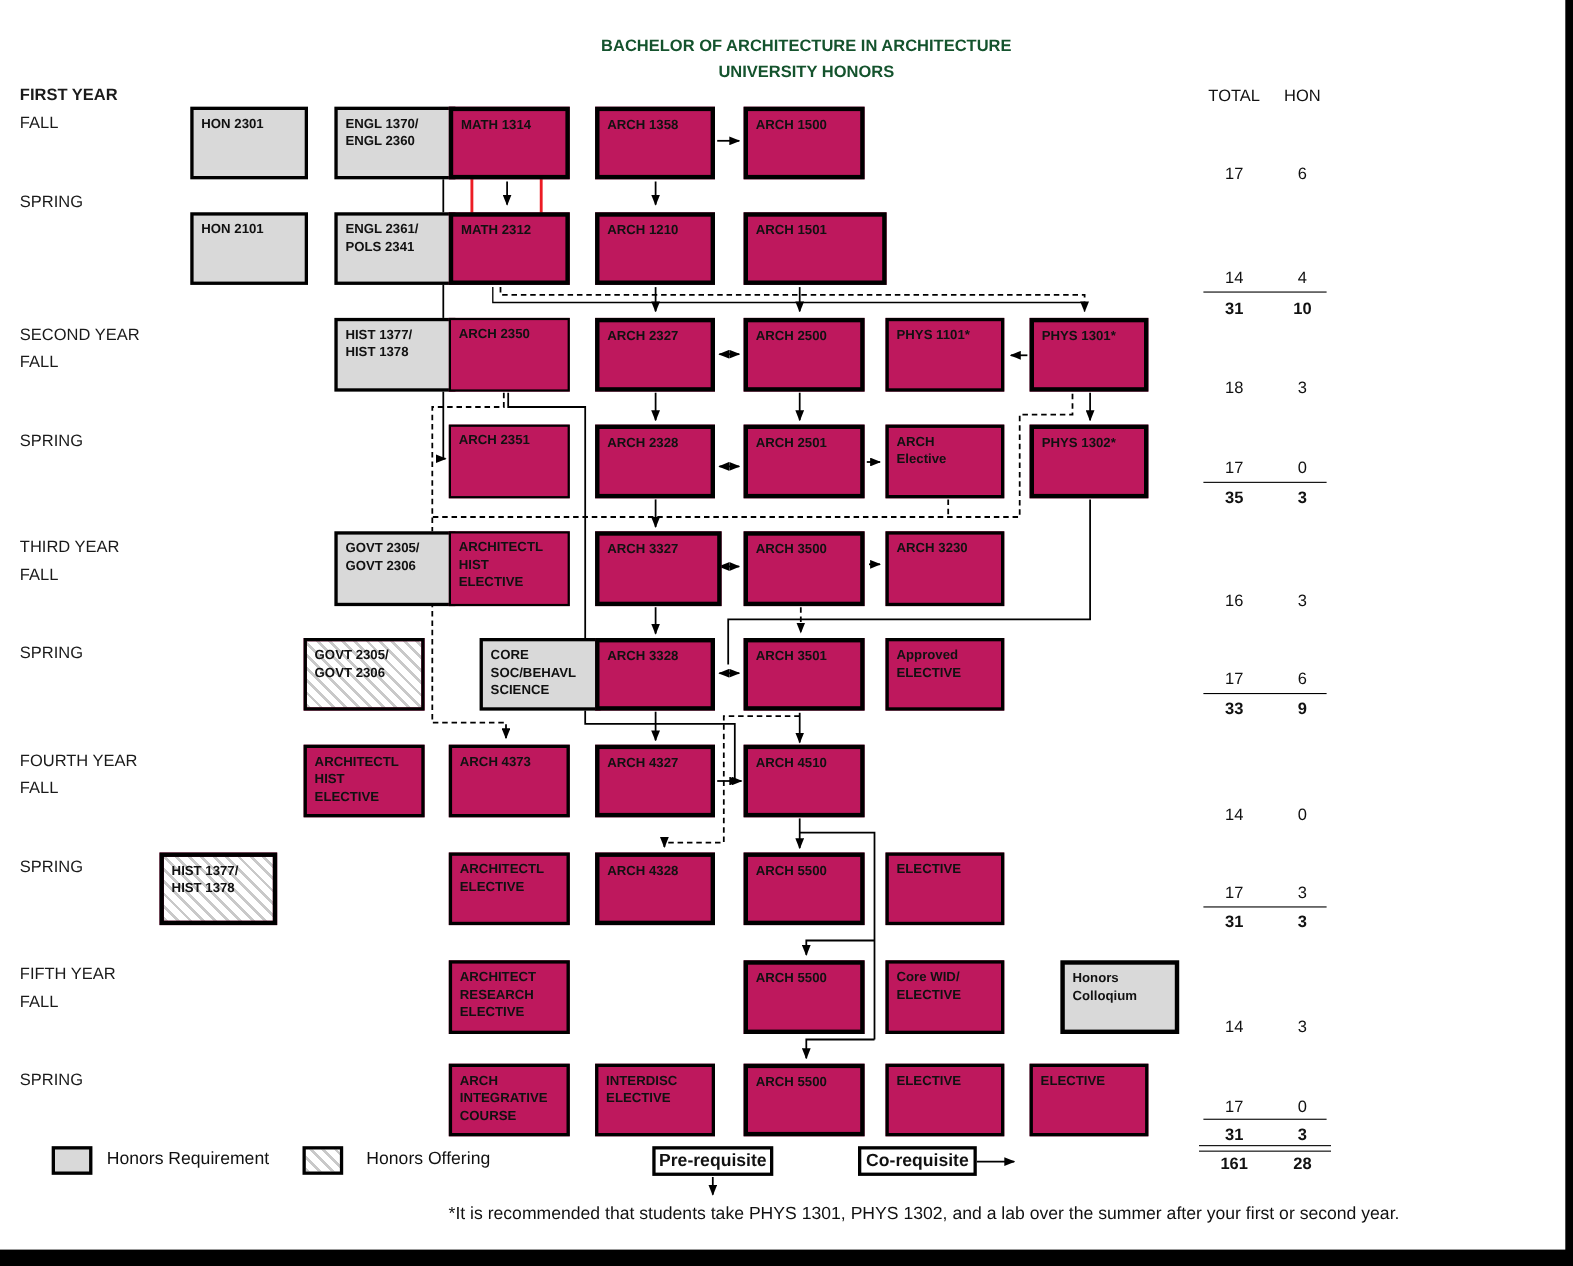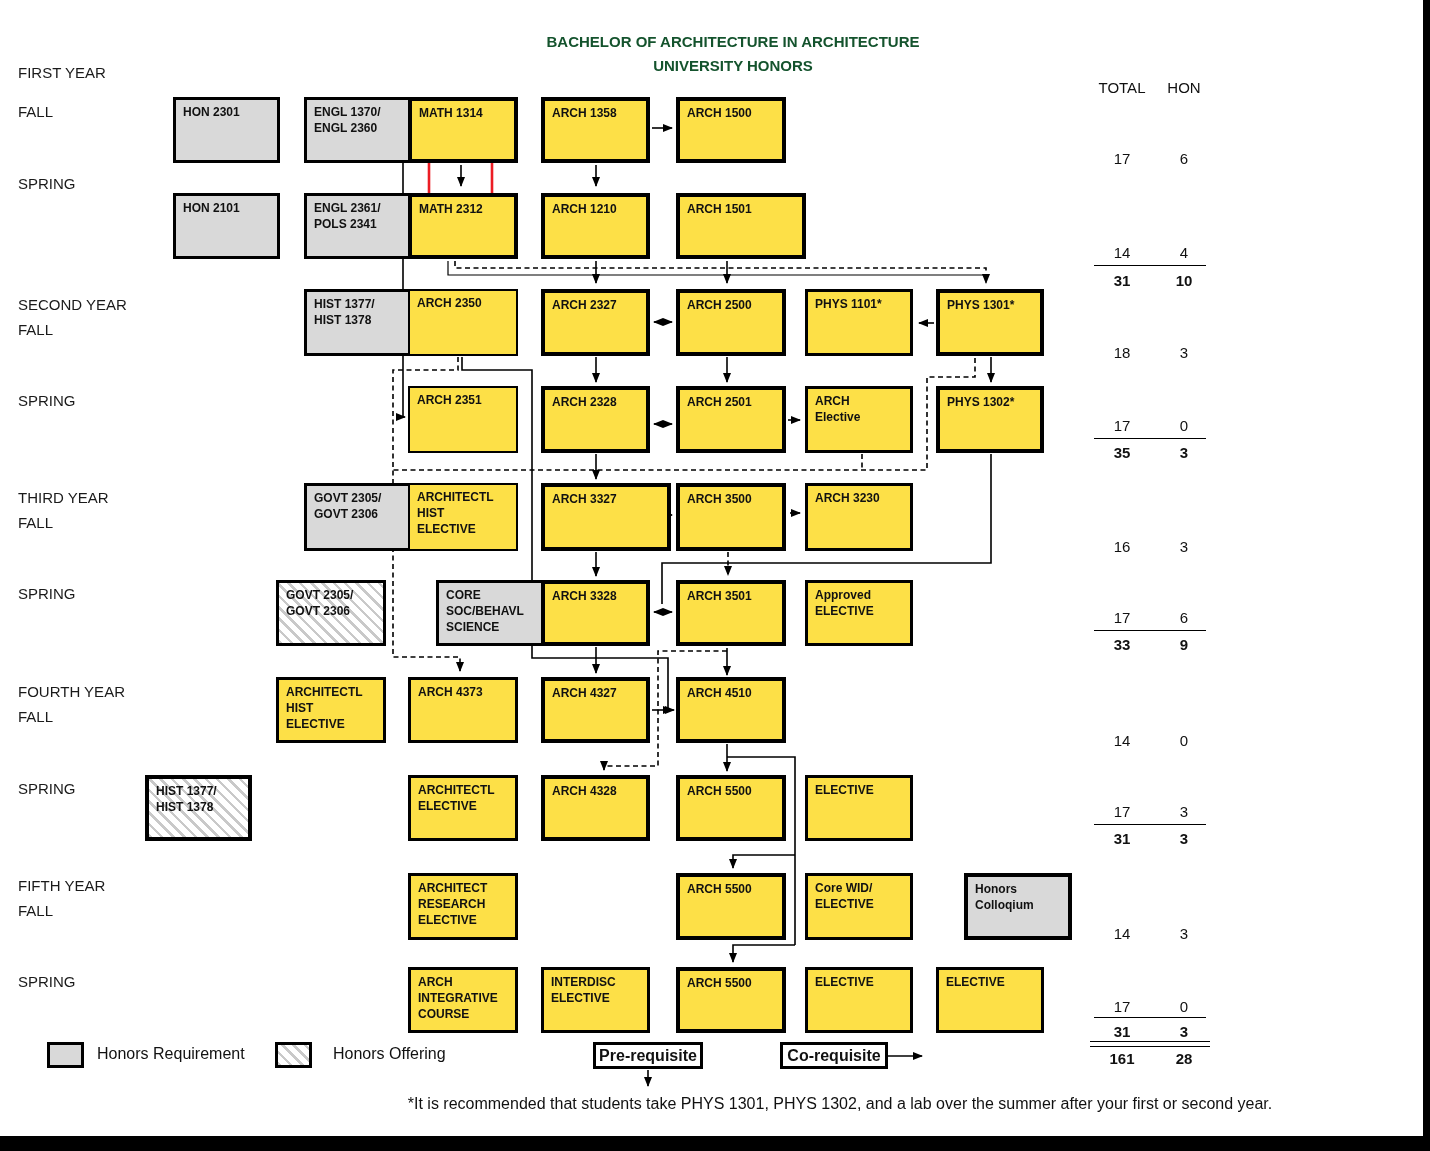--- a/index.html
+++ b/index.html
@@ -2,21 +2,21 @@
 <html><head>
 <meta charset="utf-8">
 <style>
   html,body{margin:0;padding:0;background:#ffffff;}
   #page{position:relative;width:1430px;height:1151px;background:#ffffff;overflow:hidden;
         font-family:"Liberation Sans",sans-serif;color:#111111;}
   .title1,.title2{position:absolute;left:33px;width:1400px;text-align:center;font-weight:bold;font-size:15px;color:#14532d;}
   .title1{top:33px;}
   .title2{top:57px;}
   .ylabel{position:absolute;font-size:15px;color:#1a1a1a;white-space:nowrap;}
-  .cbox{position:absolute;border-style:solid;border-color:#000;background:#fde047;box-sizing:border-box;
+  .cbox{position:absolute;border-style:solid;border-color:#000;background:#be185d;box-sizing:border-box;
         font-size:12px;font-weight:bold;line-height:16px;padding:4px 0 0 7px;color:#111;}
   .cbox.gray{background:#d9d9d9;margin-left:28px;}
   .cbox.hatch{background-image:repeating-linear-gradient(45deg,#c9c9c9 0,#c9c9c9 2.5px,#ffffff 2.5px,#ffffff 8px);}
   #wires{position:absolute;left:0;top:0;pointer-events:none;}
   .thdr{position:absolute;width:60px;text-align:center;font-size:15px;color:#111;}
   .tnum{position:absolute;width:60px;text-align:center;font-size:15px;color:#111;}
   .tnum.bold{font-weight:bold;}
   .trule{position:absolute;left:1094px;width:112px;border-top:1.6px solid #000;height:0;}
   .trule.dbl{left:1090px;width:120px;height:4px;border-top:1.8px solid #000;border-bottom:1.8px solid #000;}
   .swatch{position:absolute;width:37px;height:26px;border:3px solid #000;box-sizing:border-box;background:#d9d9d9;}
@@ -90,21 +90,21 @@
       <path d="M727,651 L658,651 L658,766 L604,766 L604,770" fill="none" stroke="#000" stroke-width="1.6" stroke-dasharray="5 3.5" marker-end="url(#ah)"></path>
       <path d="M648,1070 L648,1086" fill="none" stroke="#000" stroke-width="1.6" marker-end="url(#ah)"></path>
       <path d="M888,1056 L922,1056" fill="none" stroke="#000" stroke-width="1.6" marker-end="url(#ah)"></path>
       <path d="M417,119 L500,109" fill="none" stroke="#ec1c24" stroke-width="2.6"></path>
       <path d="M429,253 L429,131" fill="none" stroke="#ec1c24" stroke-width="2.6" marker-end="url(#ahr)"></path>
       <path d="M492,253 L492,131" fill="none" stroke="#ec1c24" stroke-width="2.6" marker-end="url(#ahr)"></path>
       <rect x="414" y="198" width="94" height="26" fill="none" stroke="#ec1c24" stroke-width="2.6"></rect>
     </svg>
 
   <div id="diagram">
-      <div class="ylabel" style="left: 18px; top: 64px;">FIRST YEAR</div>
+      <div class="ylabel" style="left: 18px; top: 78px; font-weight: bold;">FIRST YEAR</div>
       <div class="ylabel" style="left: 18px; top: 103px;">FALL</div>
       <div class="ylabel" style="left: 18px; top: 175px;">SPRING</div>
       <div class="ylabel" style="left: 18px; top: 296px;">SECOND YEAR</div>
       <div class="ylabel" style="left: 18px; top: 321px;">FALL</div>
       <div class="ylabel" style="left: 18px; top: 392px;">SPRING</div>
       <div class="ylabel" style="left: 18px; top: 489px;">THIRD YEAR</div>
       <div class="ylabel" style="left: 18px; top: 514px;">FALL</div>
       <div class="ylabel" style="left: 18px; top: 585px;">SPRING</div>
       <div class="ylabel" style="left: 18px; top: 683px;">FOURTH YEAR</div>
       <div class="ylabel" style="left: 18px; top: 708px;">FALL</div>
@@ -181,21 +181,21 @@
       </div>
       <div class="cbox gray" style="left: 276px; top: 483px; width: 110px; height: 68px; border-width: 3px;">
         <div>GOVT 2305/</div>
         <div>GOVT 2306</div>
       </div>
       <div class="cbox plain" style="left: 408px; top: 483px; width: 110px; height: 68px; border-width: 2.5px;">
         <div>ARCHITECTL</div>
         <div>HIST</div>
         <div>ELECTIVE</div>
       </div>
-      <div class="cbox plain" style="left: 541px; top: 483px; width: 130px; height: 68px; border-width: 4px;">
+      <div class="cbox plain" style="left: 541px; top: 483px; width: 115px; height: 68px; border-width: 4px;">
         <div>ARCH 3327</div>
       </div>
       <div class="cbox plain" style="left: 676px; top: 483px; width: 110px; height: 68px; border-width: 4px;">
         <div>ARCH 3500</div>
       </div>
       <div class="cbox plain" style="left: 805px; top: 483px; width: 108px; height: 68px; border-width: 3px;">
         <div>ARCH 3230</div>
       </div>
       <div class="cbox hatch" style="left: 276px; top: 580px; width: 110px; height: 66px; border-width: 3px;">
         <div>GOVT 2305/</div>

